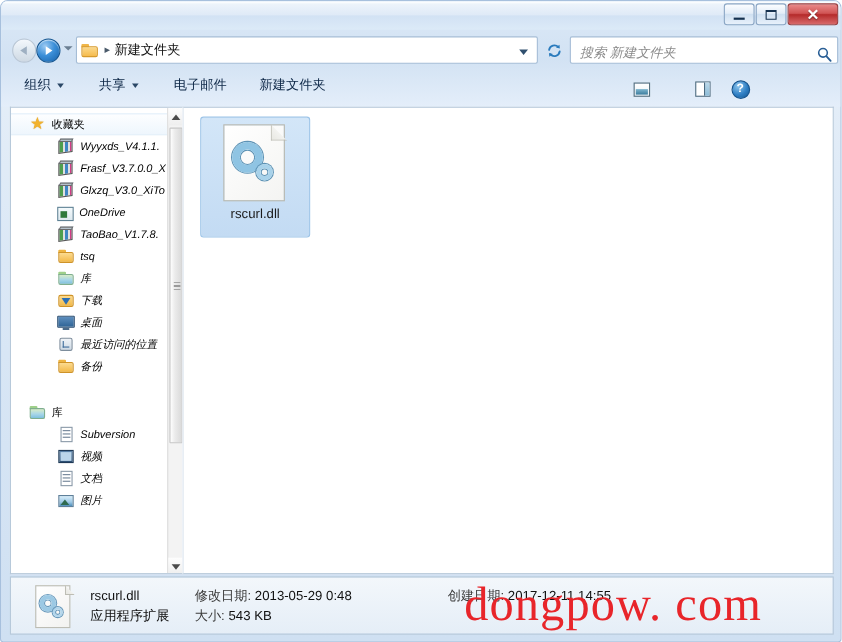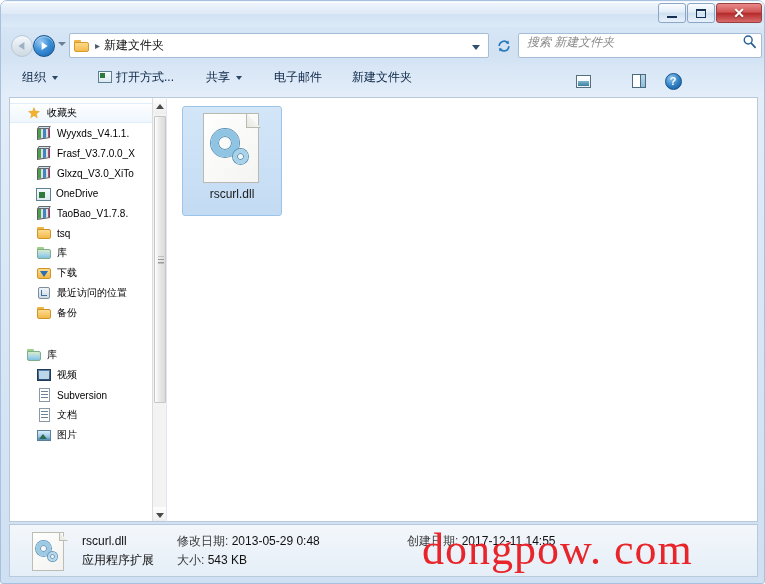--- a/index.html
+++ b/index.html
@@ -184,21 +184,21 @@
   }
   #searchbox {
     position: absolute;
     left: 517px; top: 4px;
     width: 244px; height: 25px;
     background: #ffffff;
     border: 1px solid #a5bdd6;
     border-radius: 2px;
     box-sizing: border-box;
     display: flex;
-    align-items: flex-start;
+    align-items: flex-end;
     padding: 0 4px 0 8px;
   }
   #search-placeholder {
     flex: 1 1 auto;
     color: #8a8a8a;
     font-style: italic;
     font-size: 12px;
   }
 
   
@@ -323,21 +323,22 @@
   .nav-row.header {
     padding-left: 16px;
   }
   .nav-row.header.hover {
     background: linear-gradient(to bottom, #fdfeff 0%, #eef6fd 100%);
     border-top: 1px solid #e0eef9;
     border-bottom: 1px solid #e0eef9;
     height: 18px;
   }
   .nav-row.child {
-    padding-left: 26px;
+    padding-left: 42px;
+    font-style: italic;
   }
   .nav-label {
     font-size: 10px;
     color: #000000;
     margin-left: 5px;
     overflow: hidden;
   }
   .nav-row.header .nav-label {
     font-weight: normal;
   }
@@ -779,24 +780,20 @@
         <line x1="9.8" y1="9.7" x2="14" y2="14.2" stroke="#2a5f96" stroke-width="1.8" stroke-linecap="round"></line>
       </svg>
     </div>
   </div>
 
   <div id="toolbar">
     <div class="tb-item" style="margin-left:12px;">
       <span>组织</span>
       <span class="caret"></span>
     </div>
-    <div class="tb-item" style="margin-left:22px;">
-      <span class="open-with-icon"></span>
-      <span>打开方式...</span>
-    </div>
     <div class="tb-item" style="margin-left:14px;">
       <span>共享</span>
       <span class="caret"></span>
     </div>
     <div class="tb-item" style="margin-left:14px;">
       <span>电子邮件</span>
     </div>
     <div class="tb-item" style="margin-left:12px;">
       <span>新建文件夹</span>
     </div>
@@ -853,42 +850,46 @@
         </div>
         <div class="nav-row child">
           <span class="nav-icon ic-library"></span>
           <span class="nav-label">库</span>
         </div>
         <div class="nav-row child">
           <span class="nav-icon ic-download"></span>
           <span class="nav-label">下载</span>
         </div>
         <div class="nav-row child">
+          <span class="nav-icon ic-desktop"></span>
+          <span class="nav-label">桌面</span>
+        </div>
+        <div class="nav-row child">
           <span class="nav-icon ic-recent"></span>
           <span class="nav-label">最近访问的位置</span>
         </div>
         <div class="nav-row child">
           <span class="nav-icon ic-folder"></span>
           <span class="nav-label">备份</span>
         </div>
 
         <div style="height:22px;"></div>
 
         <div class="nav-row header">
           <span class="nav-icon ic-library"></span>
           <span class="nav-label">库</span>
         </div>
 
         <div class="nav-row child">
+          <span class="nav-icon ic-doc"></span>
+          <span class="nav-label">Subversion</span>
+        </div>
+        <div class="nav-row child">
           <span class="nav-icon ic-video"></span>
           <span class="nav-label">视频</span>
-        </div>
-        <div class="nav-row child">
-          <span class="nav-icon ic-doc"></span>
-          <span class="nav-label">Subversion</span>
         </div>
         <div class="nav-row child">
           <span class="nav-icon ic-doc"></span>
           <span class="nav-label">文档</span>
         </div>
         <div class="nav-row child">
           <span class="nav-icon ic-picture"></span>
           <span class="nav-label">图片</span>
         </div>
       </div>

